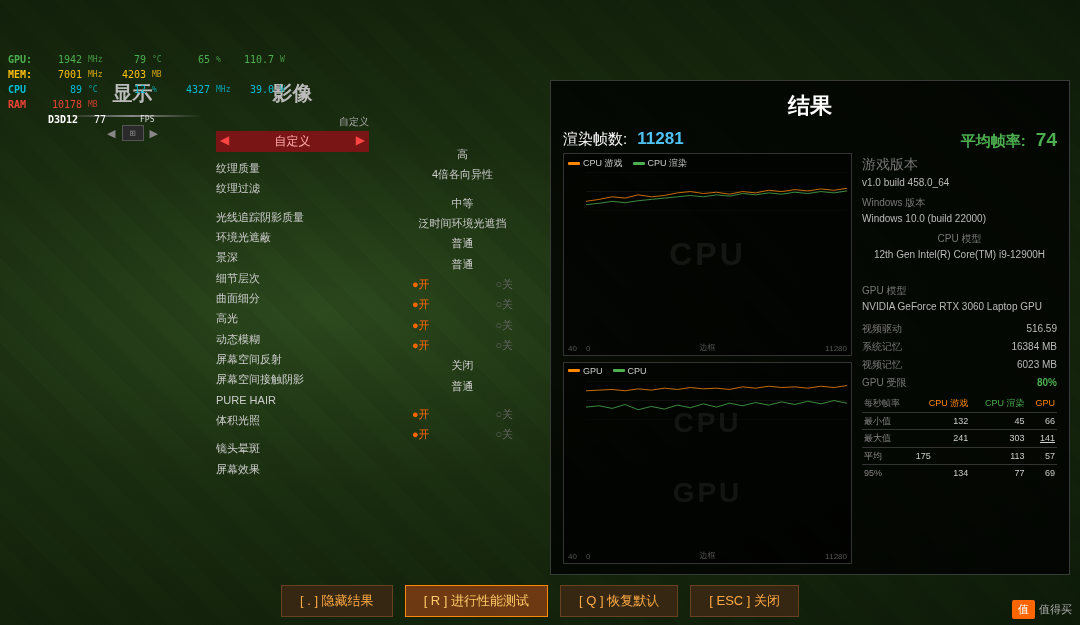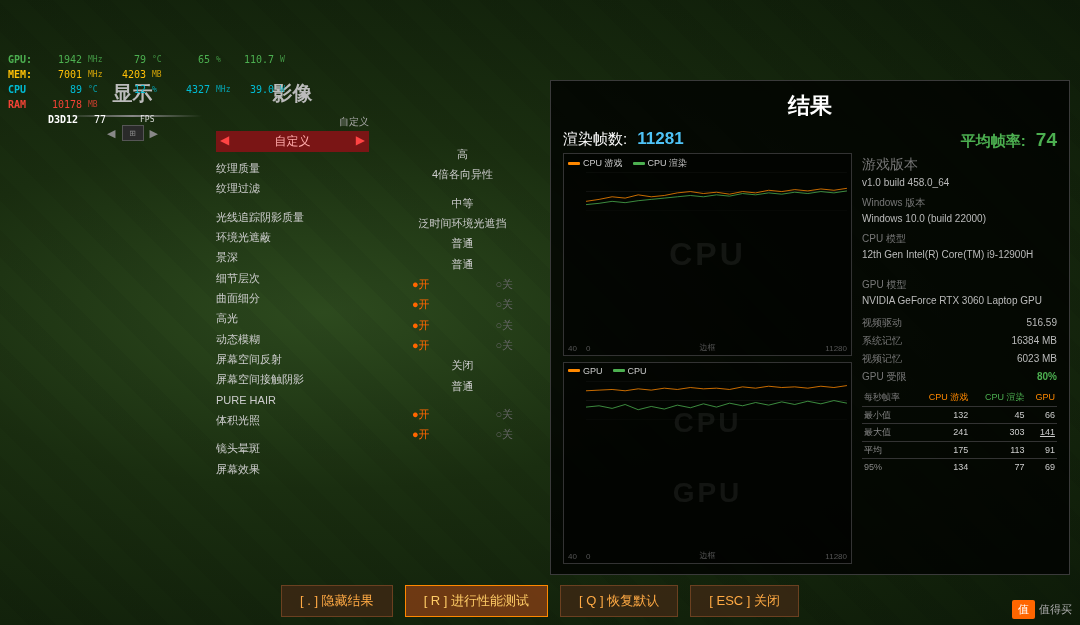--- a/index.html
+++ b/index.html
@@ -307,21 +307,21 @@
 
       <div style="width:195px;flex-shrink:0;font-size:10px;line-height:1.6;">
         <div style="margin-bottom:4px;">
           <div style="color:#777;font-size:14px;">游戏版本</div>
           <div style="color:#bbb;">v1.0 build 458.0_64</div>
         </div>
         <div style="margin-bottom:4px;">
           <div style="color:#777;font-size:10px;">Windows 版本</div>
           <div style="color:#bbb;">Windows 10.0 (build 22000)</div>
         </div>
-        <div style="margin-bottom:14px;">
+        <div style="margin-bottom:20px;text-align:center;">
           <div style="color:#777;font-size:10px;">CPU 模型</div>
           <div style="color:#bbb;">12th Gen Intel(R) Core(TM) i9-12900H</div>
         </div>
         <div style="margin-bottom:6px;">
           <div style="color:#777;font-size:10px;">GPU 模型</div>
           <div style="color:#bbb;">NVIDIA GeForce RTX 3060 Laptop GPU</div>
         </div>
         <div style="display:flex;justify-content:space-between;margin-bottom:2px;">
           <span style="color:#777;">视频驱动</span>
           <span style="color:#bbb;">516.59</span>
@@ -356,23 +356,23 @@
               <td style="color:#ccc;text-align:right;padding:1px 2px;">66</td>
             </tr>
             <tr style="border-top:1px solid #333;">
               <td style="color:#888;padding:1px 2px;">最大值</td>
               <td style="color:#ccc;text-align:right;padding:1px 2px;">241</td>
               <td style="color:#ccc;text-align:right;padding:1px 2px;">303</td>
               <td style="color:#ccc;text-align:right;padding:1px 2px;text-decoration:underline;">141</td>
             </tr>
             <tr style="border-top:1px solid #333;">
               <td style="color:#888;padding:1px 2px;">平均</td>
-              <td style="color:#ccc;text-align:right;padding:1px 2px;">175</td>
+              <td style="color:#ccc;padding:1px 2px;">175</td>
               <td style="color:#ccc;text-align:right;padding:1px 2px;">113</td>
-              <td style="color:#ccc;text-align:right;padding:1px 2px;">91</td>
+              <td style="color:#ccc;text-align:right;padding:1px 2px;">57</td>
             </tr>
             <tr style="border-top:1px solid #333;">
               <td style="color:#888;padding:1px 2px;">95%</td>
               <td style="color:#ccc;text-align:right;padding:1px 2px;">134</td>
               <td style="color:#ccc;text-align:right;padding:1px 2px;">77</td>
               <td style="color:#ccc;text-align:right;padding:1px 2px;">69</td>
             </tr>
           </tbody>
         </table>
       </div>

